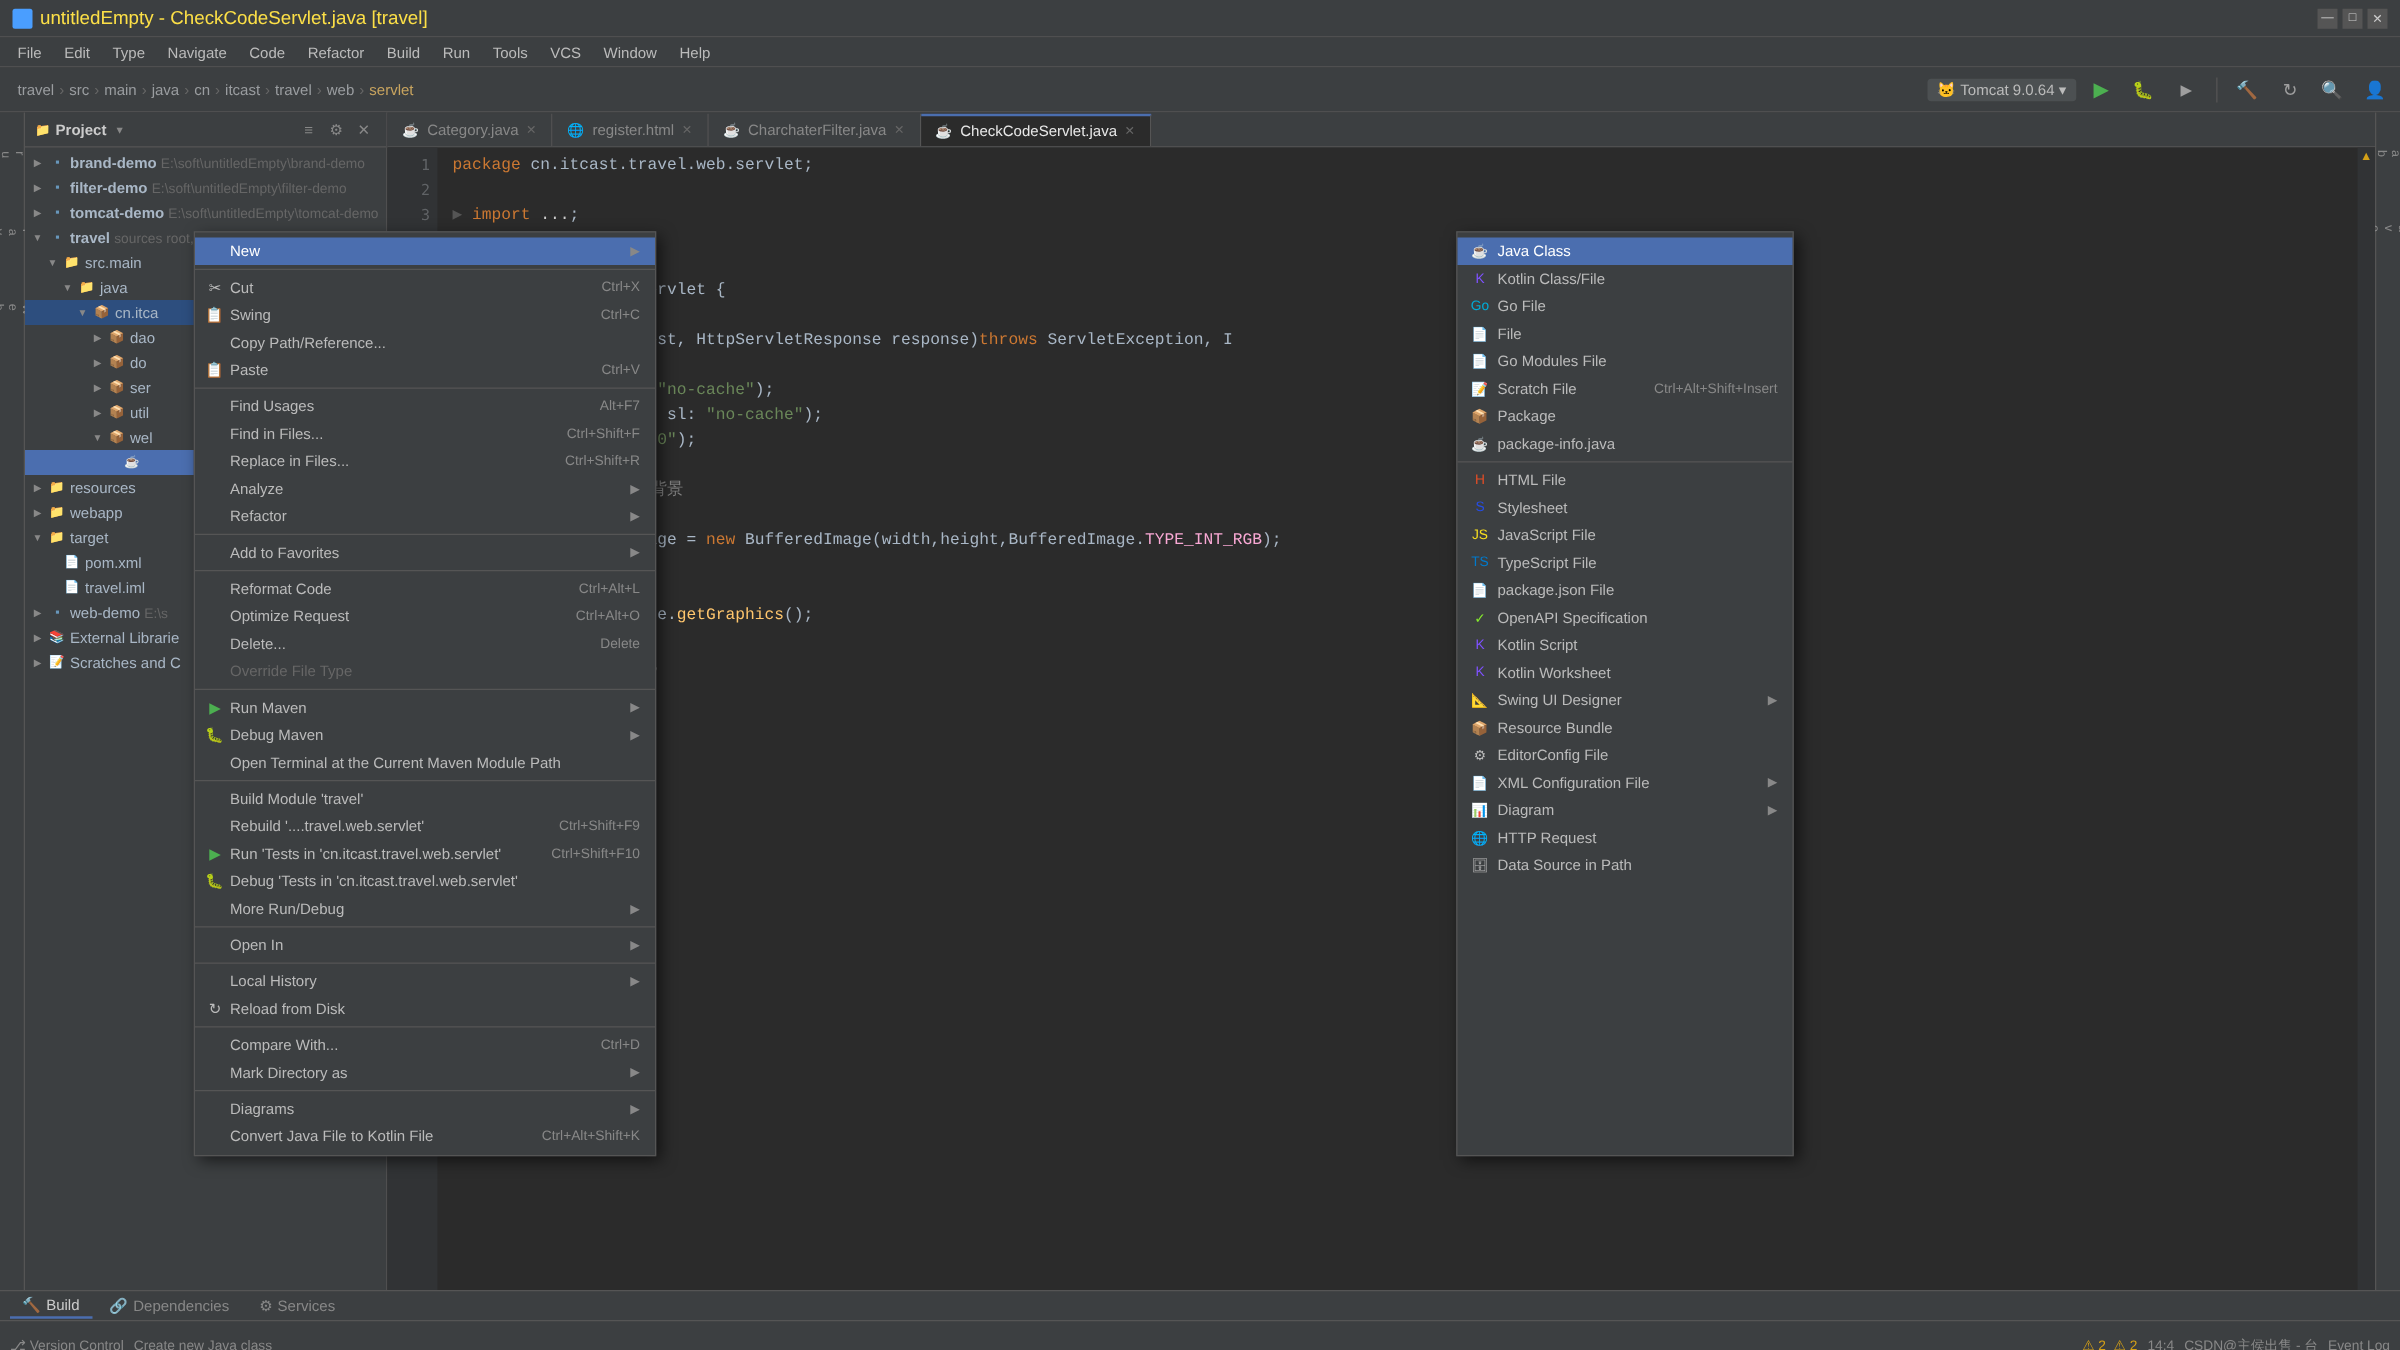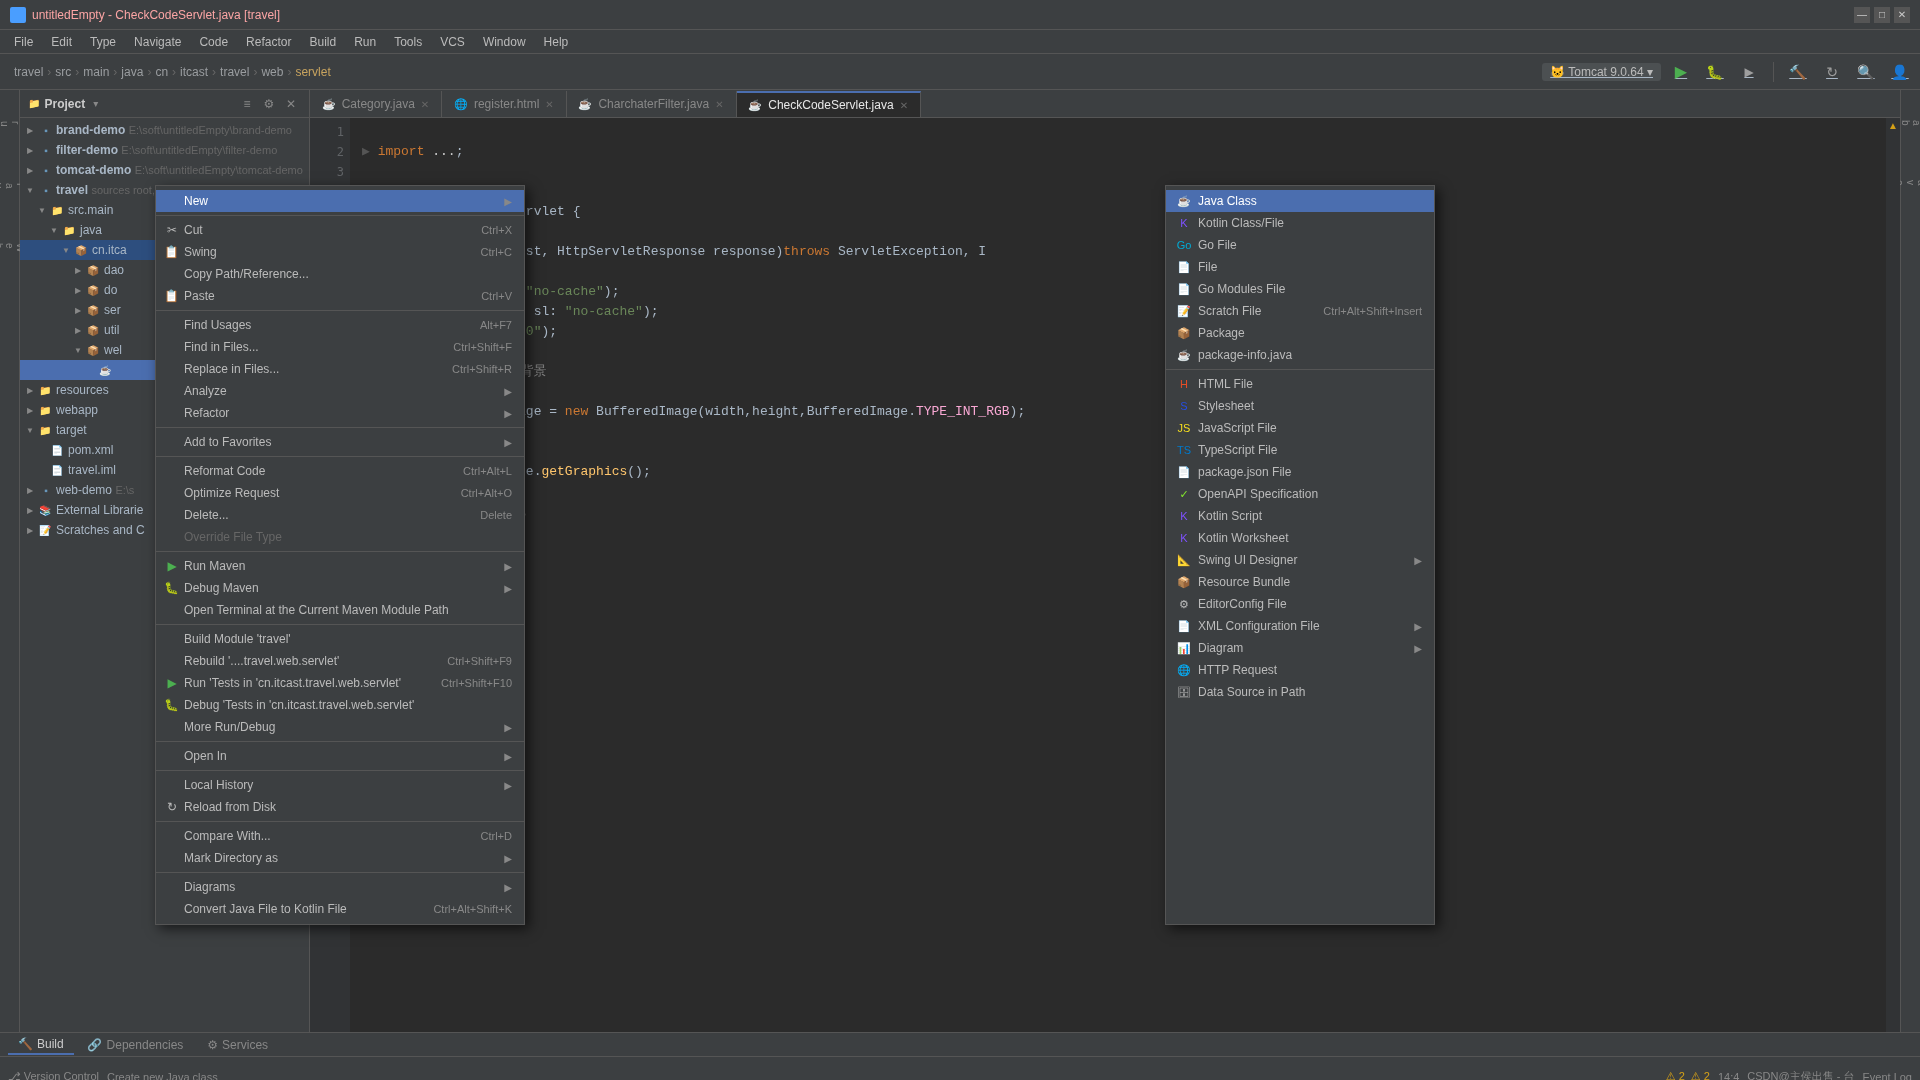--- a/index.html
+++ b/index.html
@@ -27,22 +27,22 @@
       align-items: center;
       gap: 6px;
     }
     .title-bar-icon {
       width: 16px; height: 16px;
       background: #4a9eff;
       border-radius: 2px;
       display: inline-block;
     }
     .title-bar-title {
-      color: #fca5a5;
-      font-size: 12px;
+      color: #fde047;
+      font-size: 15px;
     }
     .title-bar-controls {
       display: flex;
       gap: 4px;
     }
     .title-btn {
       width: 16px; height: 16px;
       border: none;
       background: #555;
       color: #ccc;
@@ -483,21 +483,21 @@
       <span class="breadcrumb-sep">›</span>
       <span class="breadcrumb-item">itcast</span>
       <span class="breadcrumb-sep">›</span>
       <span class="breadcrumb-item">travel</span>
       <span class="breadcrumb-sep">›</span>
       <span class="breadcrumb-item">web</span>
       <span class="breadcrumb-sep">›</span>
       <span class="breadcrumb-item folder">servlet</span>
     </span>
   </div>
-  <div style="margin-left:auto; display:flex; align-items:center; gap:6px;text-decoration:underline;">
+  <div style="margin-left:auto; display:flex; align-items:center; gap:6px;">
     <span style="background:#4c5052; padding:2px 8px; border-radius:3px; color:#bbb; font-size:12px; cursor:pointer;">🐱 Tomcat 9.0.64 ▾</span>
     <button class="toolbar-btn" style="color:#4CAF50; font-size:16px;">▶</button>
     <button class="toolbar-btn" style="font-size:14px;">🐛</button>
     <button class="toolbar-btn" style="font-size:12px;">▶</button>
     <div class="toolbar-separator"></div>
     <button class="toolbar-btn">🔨</button>
     <button class="toolbar-btn">↻</button>
     <button class="toolbar-btn">🔍</button>
     <button class="toolbar-btn">👤</button>
   </div>
@@ -695,20 +695,21 @@
         <div>&nbsp;</div>
         <div>&nbsp;</div>
         <div>&nbsp;</div>
         <div>&nbsp;</div>
         <div>&nbsp;</div>
         <div>&nbsp;</div>
         <div>&nbsp;</div>
         <div>&nbsp;</div>
       </div>
       <div class="code-content">
+        <div class="code-line"><span class="kw">package</span> <span class="pkg">cn.itcast.travel.web.servlet</span>;</div>
         <div class="code-line">&nbsp;</div>
         <div class="code-line"><span class="fold-icon">▶</span> <span class="kw">import</span> <span style="color:#ccc;">...</span>;</div>
         <div class="code-line">&nbsp;</div>
         <div class="code-line">&nbsp;</div>
         <div class="code-line">&nbsp;&nbsp;&nbsp;&nbsp;...<span class="kw">extends</span> <span class="cls">HttpServlet</span> {</div>
         <div class="code-line">&nbsp;</div>
         <div class="code-line">&nbsp;&nbsp;&nbsp;&nbsp;...tRequest request, <span class="cls">HttpServletResponse</span> response)<span class="kw">throws</span> <span class="cls">ServletException</span>, I</div>
         <div class="code-line">&nbsp;</div>
         <div class="code-line">&nbsp;&nbsp;&nbsp;&nbsp;...<span class="str">"pragma"</span>, sl: <span class="str">"no-cache"</span>);</div>
         <div class="code-line">&nbsp;&nbsp;&nbsp;&nbsp;...ache-control<span class="str">"</span>, sl: <span class="str">"no-cache"</span>);</div>

